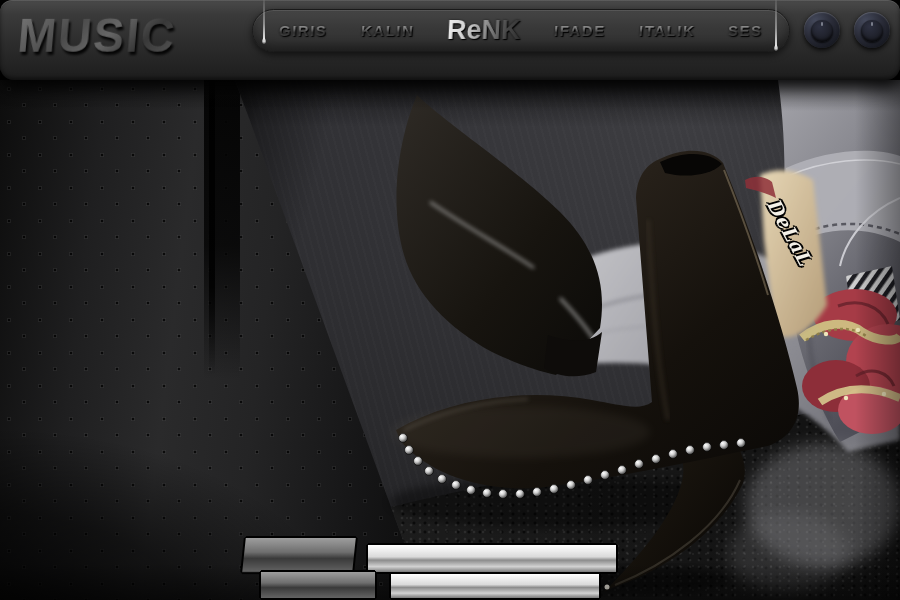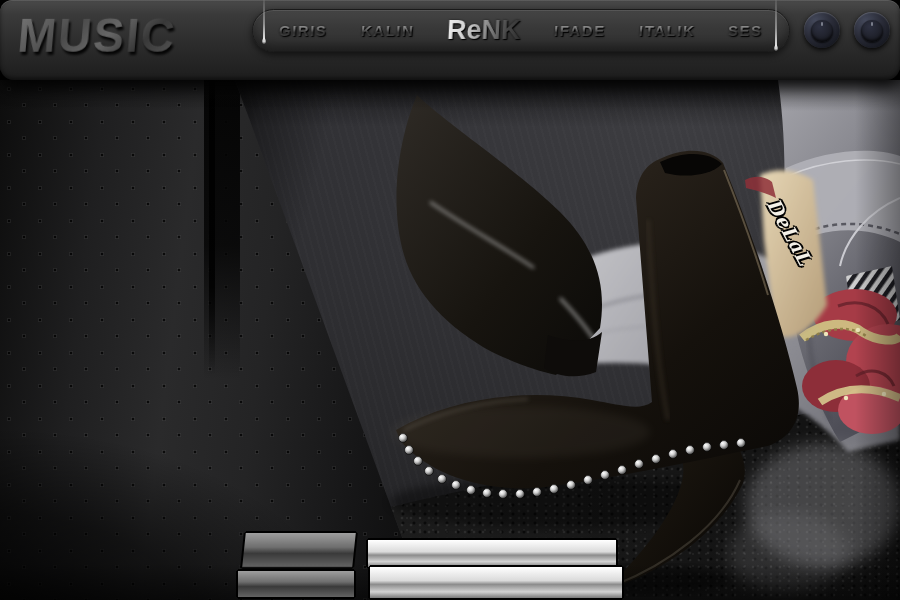--- a/index.html
+++ b/index.html
@@ -89,21 +89,21 @@
   .caption{position:absolute;left:205px;bottom:2px;width:450px;text-align:center;z-index:6;line-height:1;}
   .cap-line{white-space:nowrap;}
   .cap-dark,.cap-bright{display:inline-block;font-weight:bold;
     -webkit-background-clip:text;background-clip:text;color:transparent;-webkit-text-fill-color:transparent;
     filter:drop-shadow(1px 1px 0 #000) drop-shadow(-1px -1px 0 #000) drop-shadow(1px -1px 0 #000) drop-shadow(-1px 1px 0 #000);}
   .cap-dark{background:linear-gradient(180deg,#9e9e9e 0%,#6e6e6e 42%,#3a3a3a 60%,#636363 100%);}
   .cap-bright{background:linear-gradient(180deg,#ffffff 0%,#dadada 44%,#8c8c8c 56%,#d2d2d2 80%,#787878 100%);}
   .w-yanlis{font-size:34px;letter-spacing:2px;transform:skewX(-6deg);margin-right:14px;}
   .w-insanlar{font-size:27px;letter-spacing:1px;padding-left:6px;}
   .w-hayaller{font-size:26px;letter-spacing:2px;margin-right:16px;}
-  .w-kuruyoruz{font-size:31px;letter-spacing:6px;}
+  .w-kuruyoruz{font-size:24px;letter-spacing:6px;}
 </style>
 </head>
 <body>
 
 <div class="stage">
 
   <div class="header">
     <div class="logo">MUSIC</div>
 
     <div class="wire" style="left:263px;height:40px;"></div>
@@ -282,18 +282,18 @@
 
     <span class="watermark">DeLaL</span>
 
     <div class="vignette"></div>
 
     <div class="caption">
       <div class="cap-line">
         <span class="cap-dark w-yanlis">Yanlış</span><span class="cap-bright w-insanlar">insanlar Üzerinde</span>
       </div>
       <div class="cap-line">
-        <span class="cap-dark w-hayaller">insanlar</span><span class="cap-bright w-kuruyoruz">KURUYORUZ</span>
+        <span class="cap-dark w-hayaller">hayaller</span><span class="cap-bright w-kuruyoruz">KURUYORUZ</span>
       </div>
     </div>
   </div>
 
 </div>
 
 </body></html>

